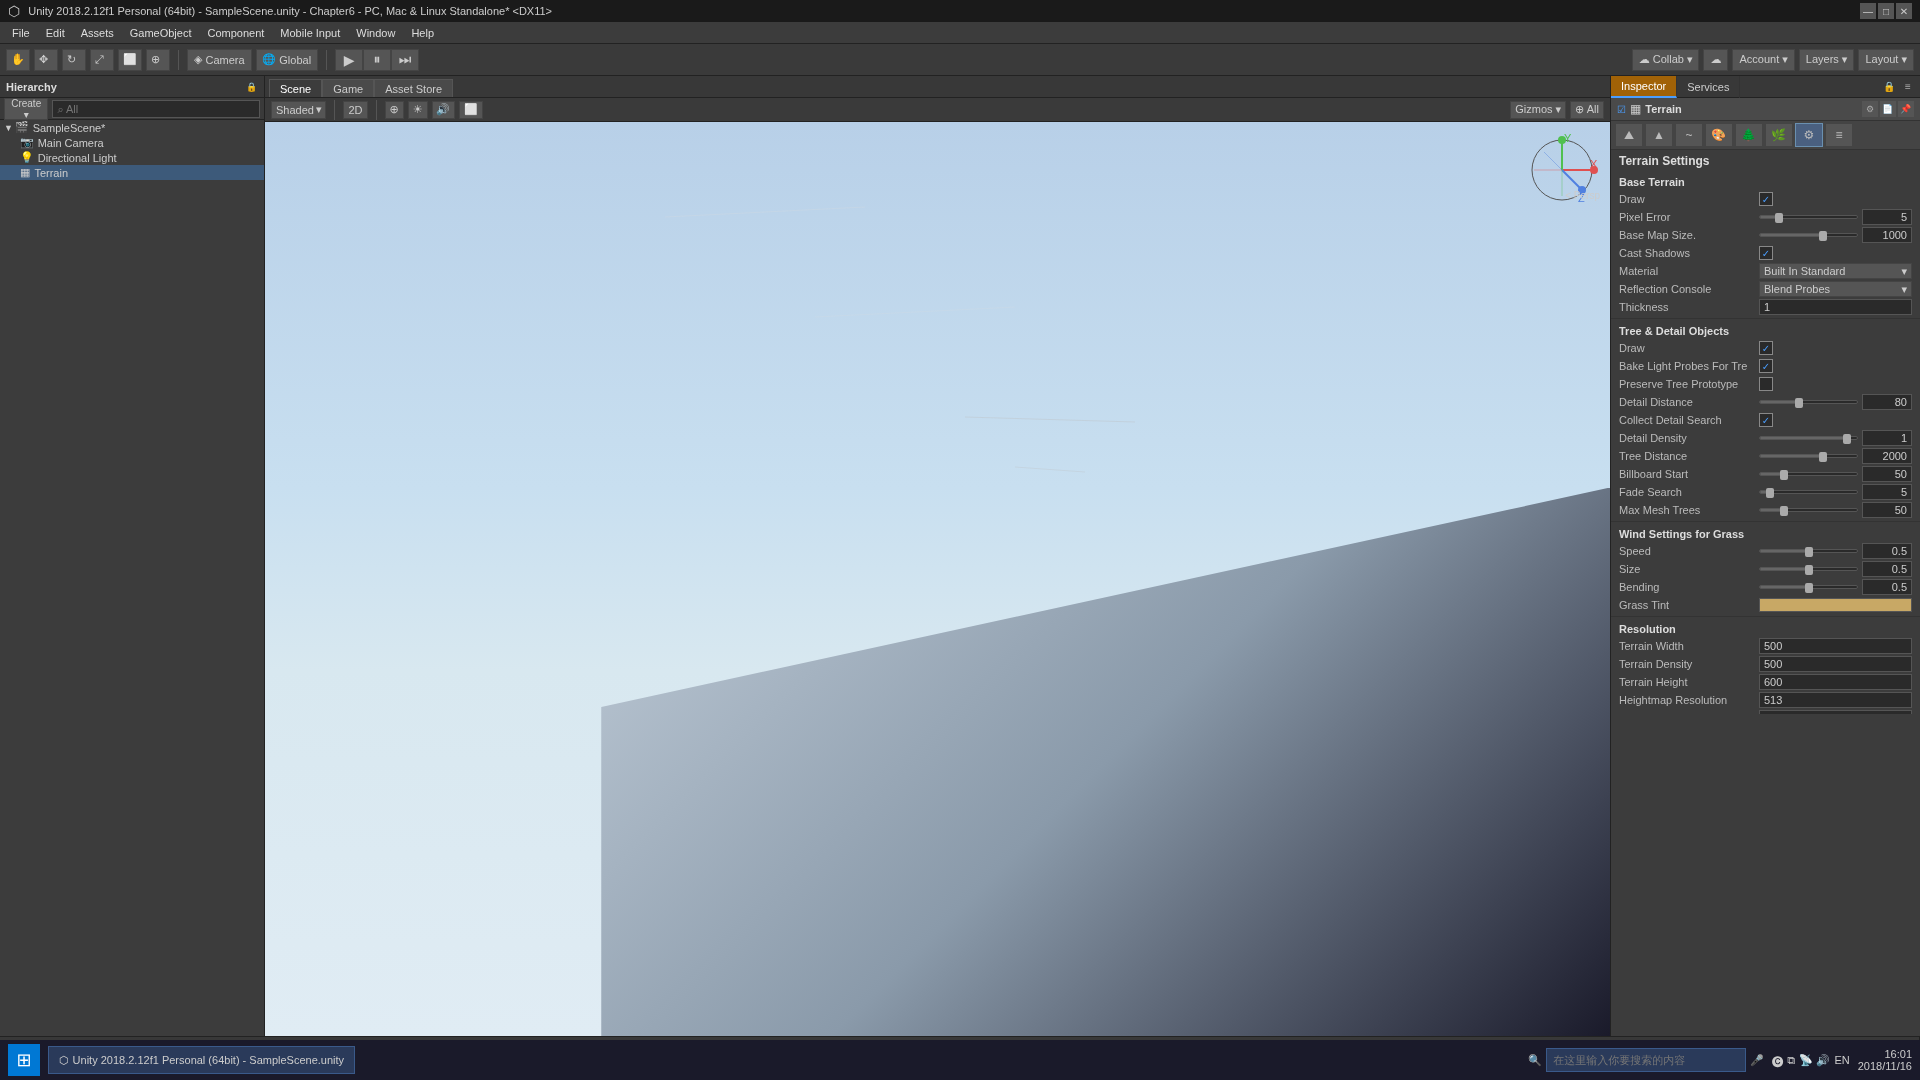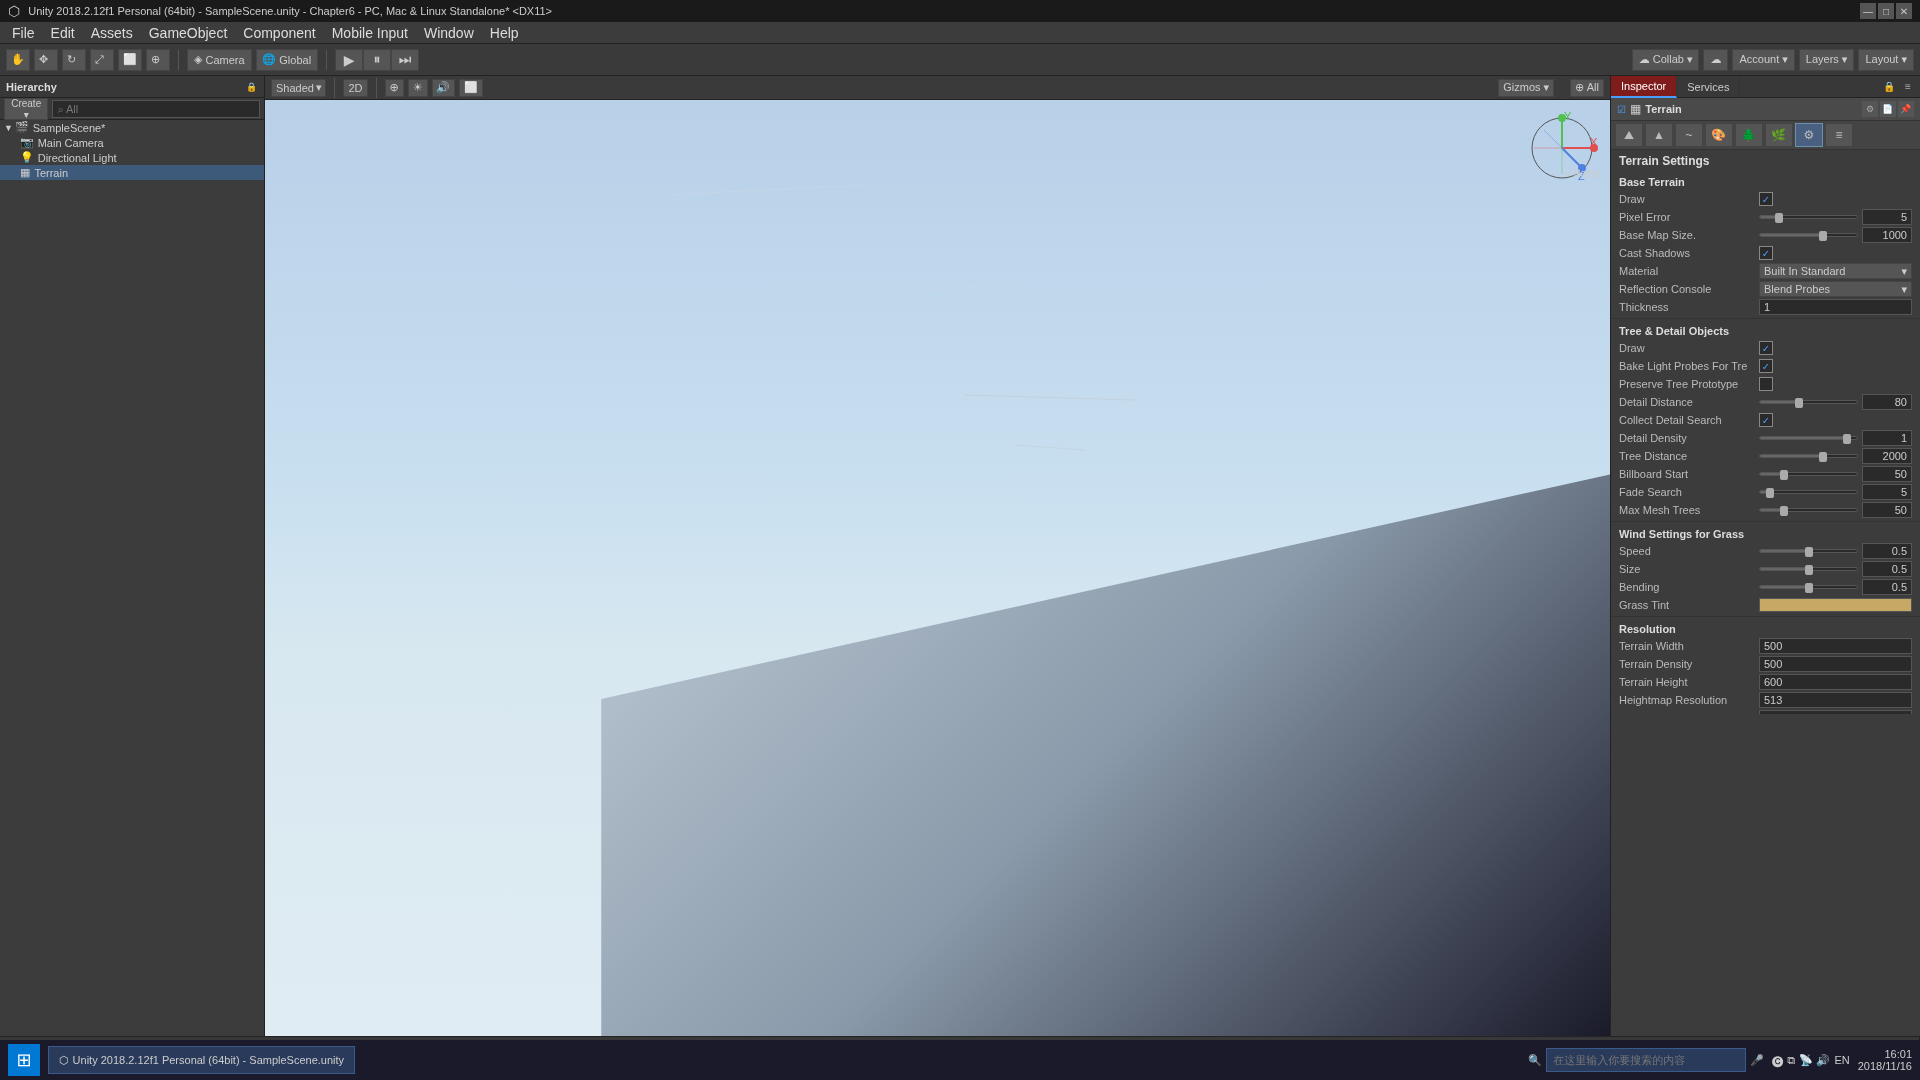--- a/index.html
+++ b/index.html
@@ -20,21 +20,21 @@
 
     
     #menubar {
       background: #3c3c3c;
       height: 22px;
       display: flex;
       align-items: center;
       padding: 0 4px;
       border-bottom: 1px solid #222;
     }
-    .menu-item { padding: 2px 8px; cursor: pointer; color: #ddd; font-size: 14px; }
+    .menu-item { padding: 2px 8px; cursor: pointer; color: #ddd; font-size: 11px; }
 
     
     #toolbar {
       background: #3a3a3a;
       height: 32px;
       display: flex;
       align-items: center;
       padding: 0 6px;
       gap: 4px;
       border-bottom: 1px solid #222;
@@ -208,21 +208,21 @@
       border-bottom: 1px solid #222;
     }
     .inspector-tab {
       padding: 2px 10px;
       font-size: 11px;
       color: #ccc;
       cursor: pointer;
       border-right: 1px solid #333;
       height: 22px; display: flex; align-items: center;
     }
-    .inspector-tab.active { background: #7f1d1d; color: #fff; border-bottom: 2px solid #4a9eff; }
+    .inspector-tab.active { background: #a16207; color: #fff; border-bottom: 2px solid #4a9eff; }
 
     
     .component-header {
       background: #4a4a4a;
       padding: 3px 6px;
       display: flex;
       align-items: center;
       cursor: pointer;
       border-bottom: 1px solid #333;
       gap: 4px;
@@ -388,21 +388,21 @@
     }
 
     
     .gizmo-svg { width: 80px; height: 80px; }
 
     
     .scene-top-right {
       margin-left: auto;
       display: flex;
       align-items: flex-end;
-      gap: 16px;
+      gap: 4px;
     }
 
     
     #taskbar {
       position: fixed;
       bottom: 0; left: 0; right: 0;
       height: 40px;
       background: #1a1a2a;
       display: flex;
       align-items: center;
@@ -525,20 +525,25 @@
       </div>
       <div class="hierarchy-item selected">
         <span style="display:inline-block;width:16px;"></span>
         <span class="hierarchy-icon">▦</span>
         <span>Terrain</span>
       </div>
     </div>
   </div>
 
   <div id="scene-panel">
+    <div class="scene-tabs-bar">
+      <div class="panel-tab active">Scene</div>
+      <div class="panel-tab">Game</div>
+      <div class="panel-tab">Asset Store</div>
+    </div>
     <div class="scene-toolbar">
       <div class="scene-dropdown">
         <span>Shaded</span>
         <span>▾</span>
       </div>
       <div class="toolbar-sep"></div>
       <div class="scene-dropdown">
         <span>2D</span>
       </div>
       <div class="toolbar-sep"></div>

